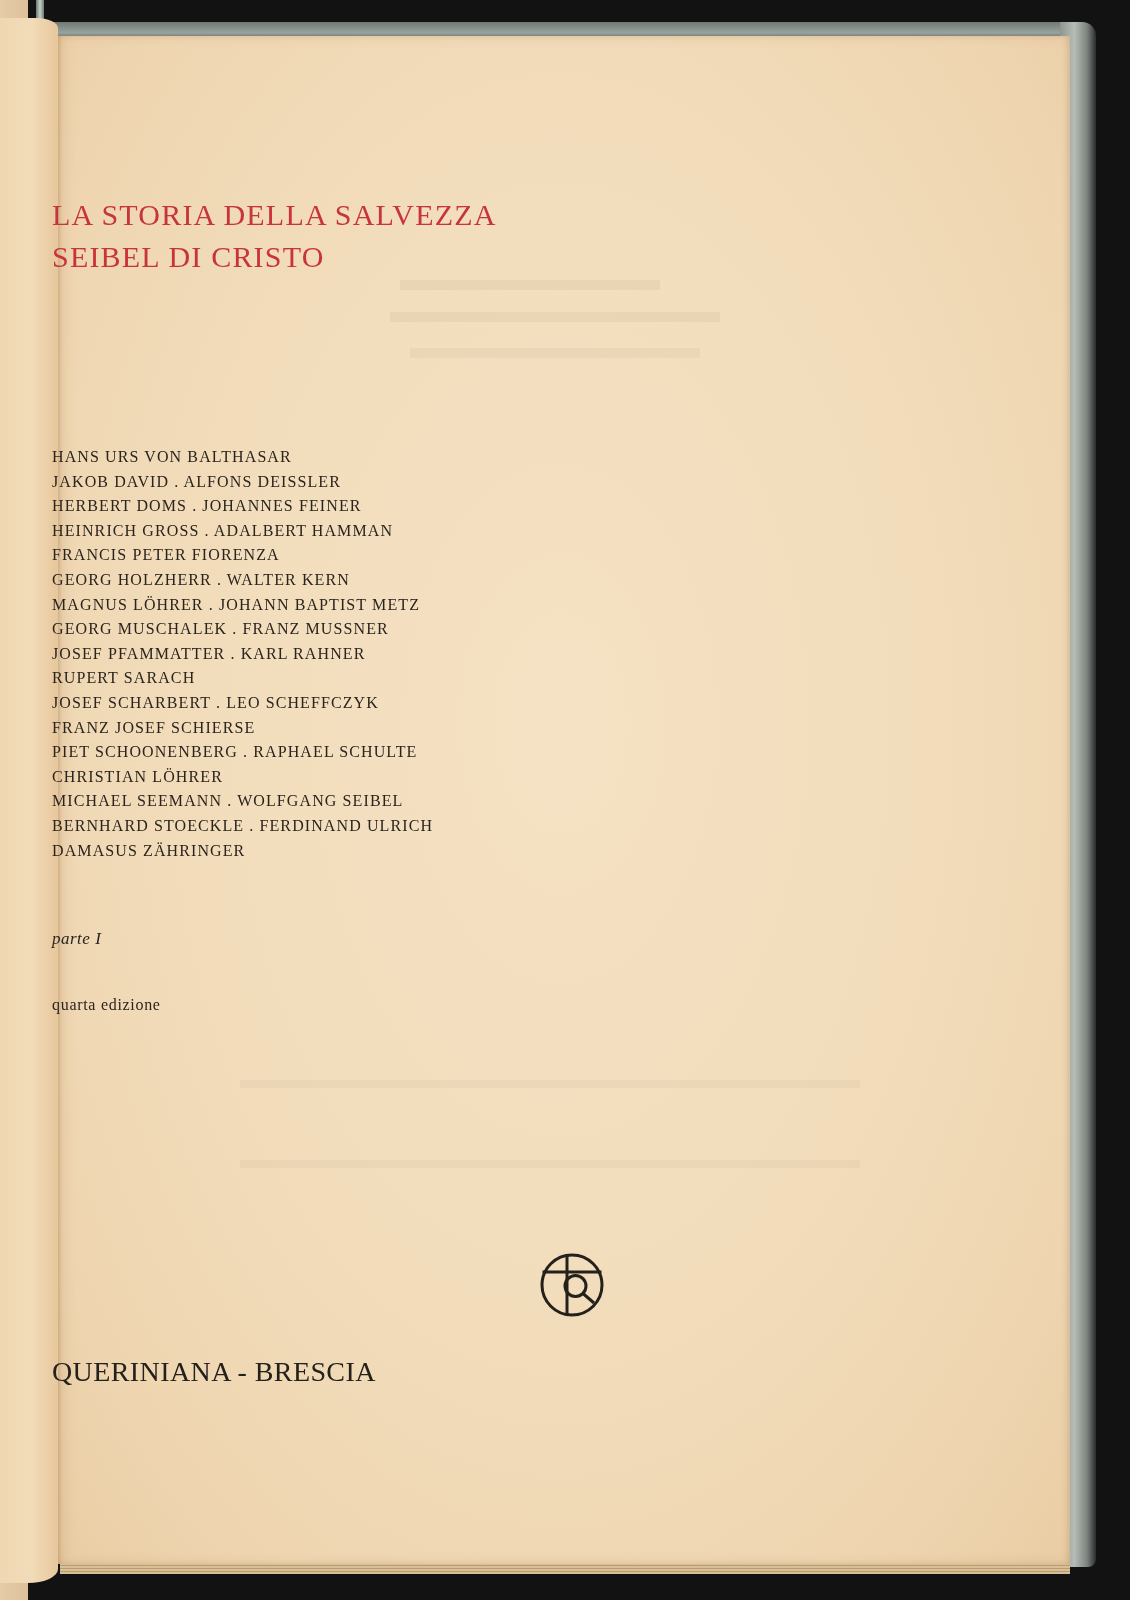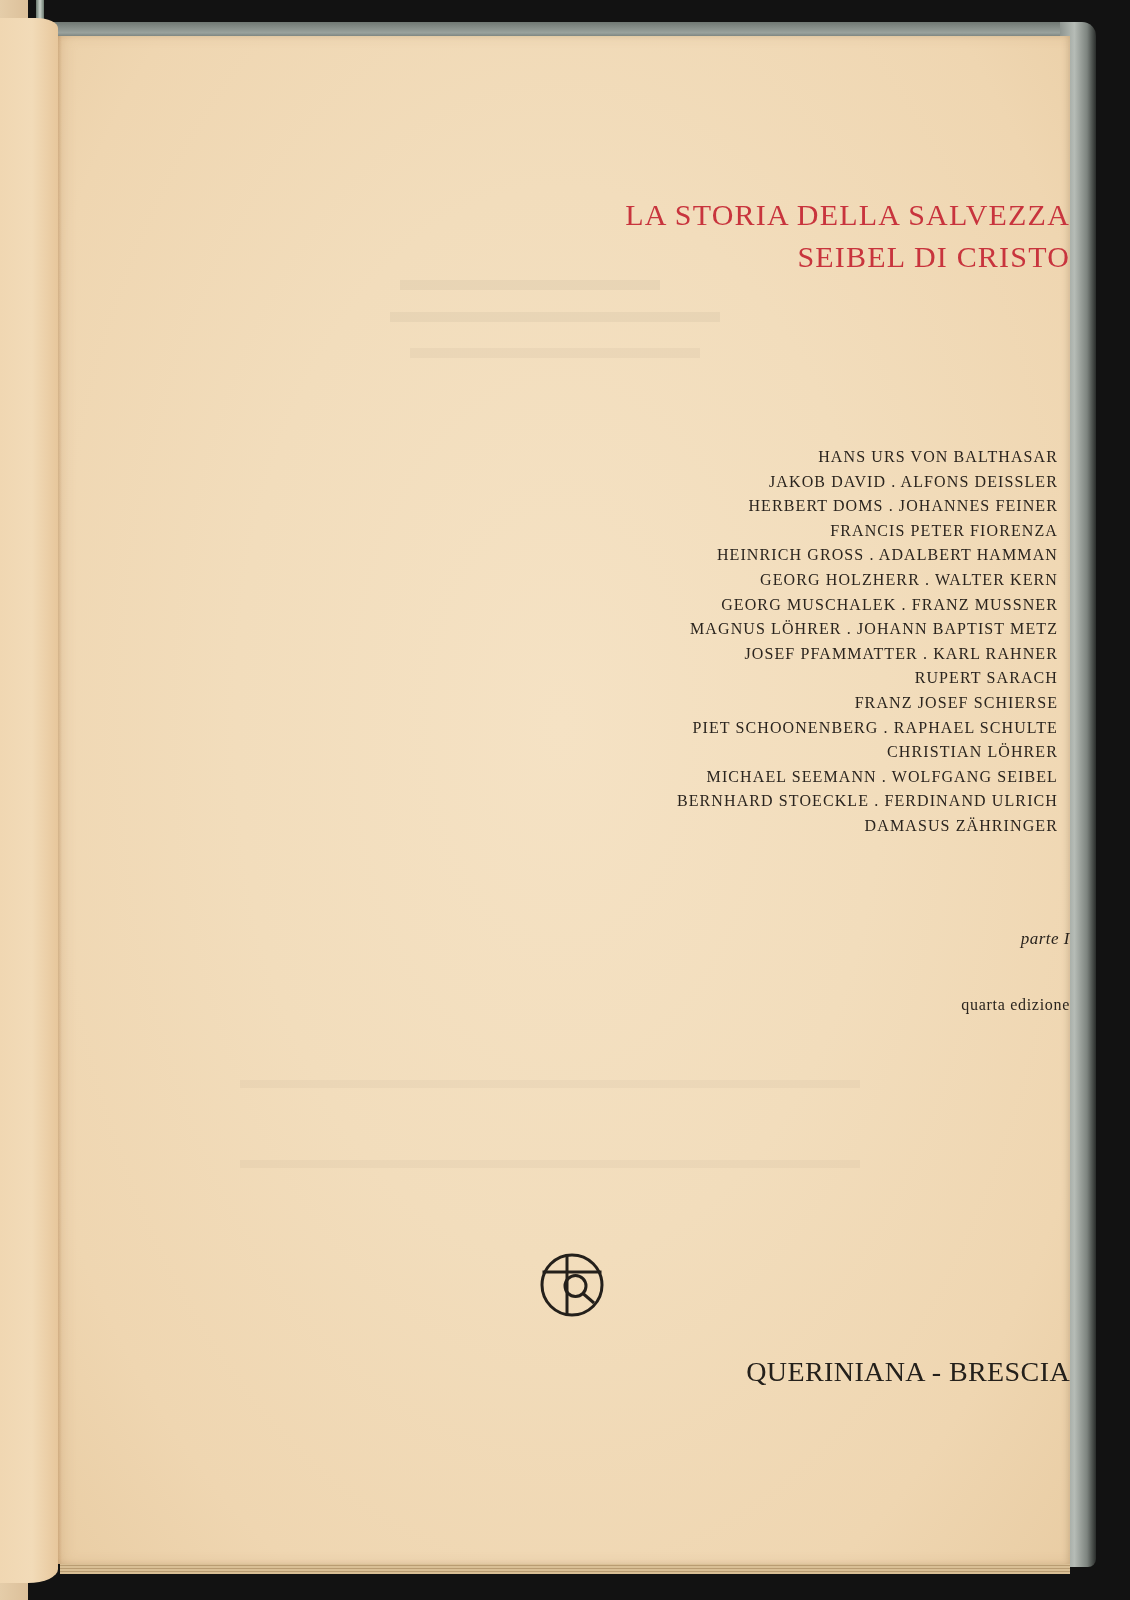--- a/index.html
+++ b/index.html
@@ -66,21 +66,21 @@
 
     
     .ghost {
       position: absolute; color: rgba(120, 100, 80, 0.10);
       font-size: 16px; letter-spacing: 1px; white-space: nowrap;
       filter: blur(0.6px);
     }
 
     .content {
       position: absolute; left: 52px; top: 36px; width: 1018px; height: 1528px;
-      text-align: right;
+      text-align: left;
     }
 
     .title {
       position: absolute; left: 0; right: 0; top: 158px;
       color: #c8343d;
       font-size: 30px; line-height: 42px; letter-spacing: 1.2px;
       font-weight: normal;
     }
     .title div { margin: 0; }
 
@@ -137,27 +137,28 @@
     <div class="title">
       <div>LA STORIA DELLA SALVEZZA</div>
       <div>SEIBEL DI CRISTO</div>
     </div>
 
 
     <div class="contributors">
       <div>HANS URS VON BALTHASAR</div>
       <div>JAKOB DAVID . ALFONS DEISSLER</div>
       <div>HERBERT DOMS . JOHANNES FEINER</div>
+      <div>HEINRICH GROSS . ADALBERT HAMMAN</div>
       <div>FRANCIS PETER FIORENZA</div>
-      <div>HEINRICH GROSS . ADALBERT HAMMAN</div>
       <div>GEORG HOLZHERR . WALTER KERN</div>
+      <div>MAGNUS LÖHRER . JOHANN BAPTIST METZ</div>
       <div>GEORG MUSCHALEK . FRANZ MUSSNER</div>
-      <div>MAGNUS LÖHRER . JOHANN BAPTIST METZ</div>
       <div>JOSEF PFAMMATTER . KARL RAHNER</div>
       <div>RUPERT SARACH</div>
+      <div>JOSEF SCHARBERT . LEO SCHEFFCZYK</div>
       <div>FRANZ JOSEF SCHIERSE</div>
       <div>PIET SCHOONENBERG . RAPHAEL SCHULTE</div>
       <div>CHRISTIAN LÖHRER</div>
       <div>MICHAEL SEEMANN . WOLFGANG SEIBEL</div>
       <div>BERNHARD STOECKLE . FERDINAND ULRICH</div>
       <div>DAMASUS ZÄHRINGER</div>
     </div>
 
     <div class="part">parte I</div>
     <div class="edition">quarta edizione</div>

